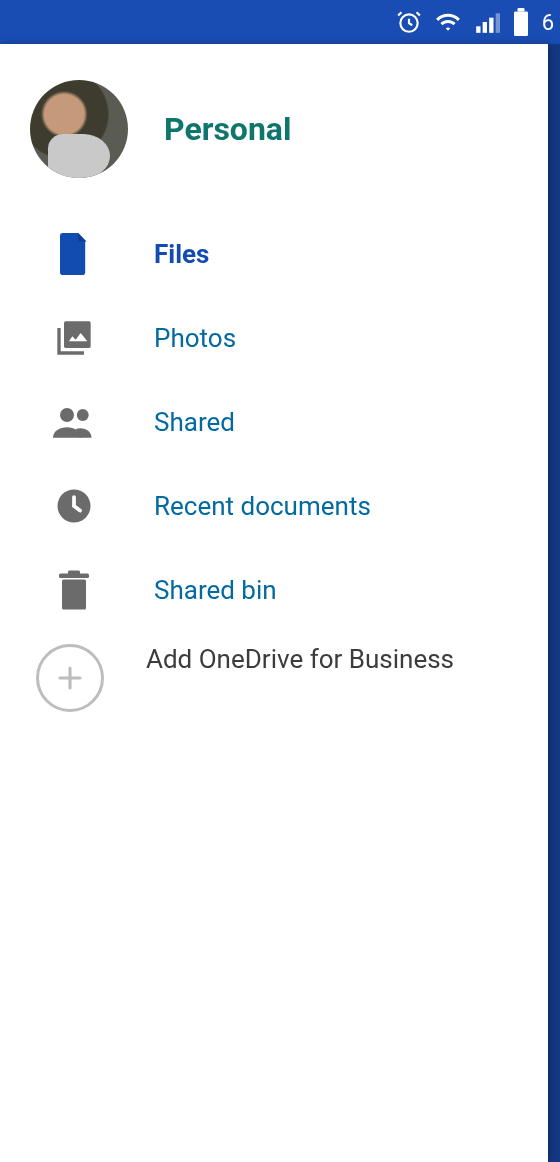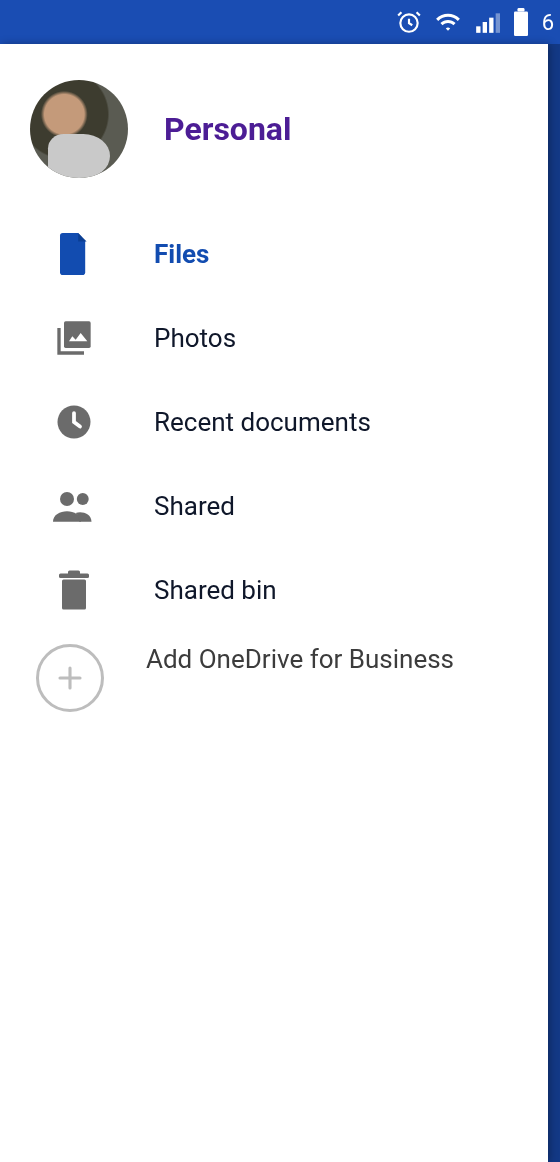--- a/index.html
+++ b/index.html
@@ -63,42 +63,42 @@
       content:"";
       position:absolute;
       left:18px; top:54px;
       width:62px; height:44px;
       background:#c9c9c9;
       border-radius:20px 34px 34px 10px / 18px 28px 28px 8px;
     }
     .account-name {
       font-size: 32px;
       font-weight: 700;
-      color: #4c1d95;
+      color: #0f766e;
     }
     .nav {
       display: flex;
       flex-direction: column;
     }
     .nav-item {
       display: flex;
       align-items: center;
       height: 84px;
       padding-left: 52px;
       gap: 58px;
       cursor: pointer;
     }
     .nav-item .icon-slot {
       width: 44px;
       display: flex;
       justify-content: center;
     }
     .nav-item .label {
       font-size: 26px;
-      color: #0f172a;
+      color: #0369a1;
     }
     .nav-item.active .label {
       color: #124cb0;
       font-weight: 700;
     }
     .add-item {
       display: flex;
       align-items: flex-start;
       padding: 12px 0 0 36px;
       gap: 42px;
@@ -194,42 +194,42 @@
           <rect x="6" y="2" width="16" height="16" rx="1"></rect>
           <path d="M2 6v16h16v-2H4V6H2z"></path>
           <path d="M9 14l2-3 2 2 3-4 4 5H9z" fill="#fff"></path>
         </svg>
       </span>
       <span class="label">Photos</span>
     </div>
 
     <div class="nav-item">
       <span class="icon-slot">
-        <svg width="36" height="36" viewBox="0 0 24 24" fill="#6b6b6b">
-          <circle cx="12" cy="12" r="11"></circle>
-          <path d="M12 6v6l4 3" stroke="#fff" stroke-width="2.5" fill="none" stroke-linecap="round"></path>
-        </svg>
-      </span>
-      <span class="label">Recent documents</span>
-    </div>
-
-    <div class="nav-item">
-      <span class="icon-slot">
         <svg width="42" height="34" viewBox="0 0 24 18" fill="#6b6b6b">
           <circle cx="8" cy="5" r="4"></circle>
             <circle cx="17" cy="5" r="3.4"></circle>
           <path d="M0 18c0-4 4-6 8-6s8 2 8 6H0z"></path>
           <path d="M15 18c0-2.2-.8-3.9-2-5 .7-.3 1.6-.5 2.5-.5 3 0 6.5 1.6 6.5 5.5H15z"></path>
         </svg>
       </span>
       <span class="label">Shared</span>
     </div>
 
     <div class="nav-item">
       <span class="icon-slot">
+        <svg width="36" height="36" viewBox="0 0 24 24" fill="#6b6b6b">
+          <circle cx="12" cy="12" r="11"></circle>
+          <path d="M12 6v6l4 3" stroke="#fff" stroke-width="2.5" fill="none" stroke-linecap="round"></path>
+        </svg>
+      </span>
+      <span class="label">Recent documents</span>
+    </div>
+
+    <div class="nav-item">
+      <span class="icon-slot">
         <svg width="30" height="40" viewBox="0 0 20 26" fill="#6b6b6b">
           <rect x="2" y="6" width="16" height="20" rx="1"></rect>
           <rect x="0" y="2" width="20" height="3" rx="1"></rect>
           <rect x="6" y="0" width="8" height="3" rx="1"></rect>
         </svg>
       </span>
       <span class="label">Shared bin</span>
     </div>
 
   </div>

